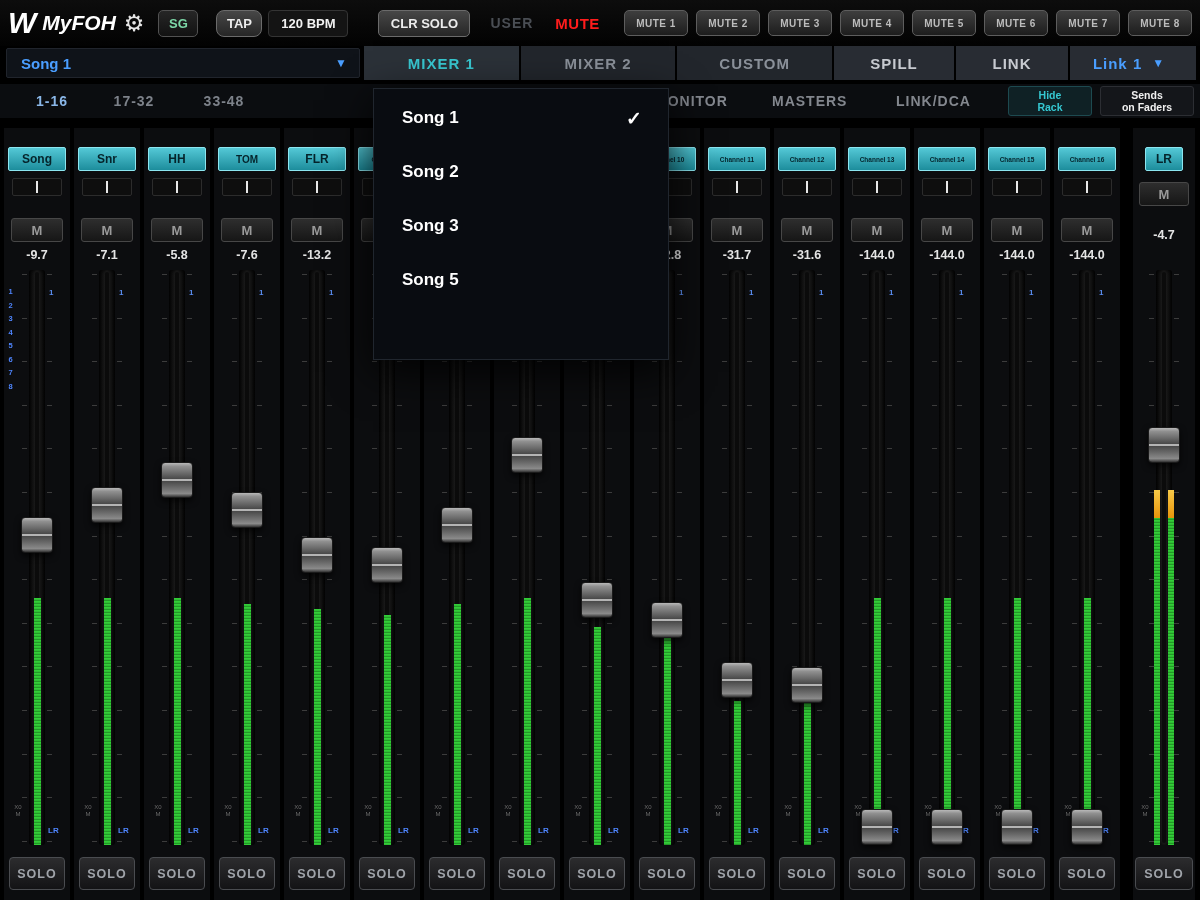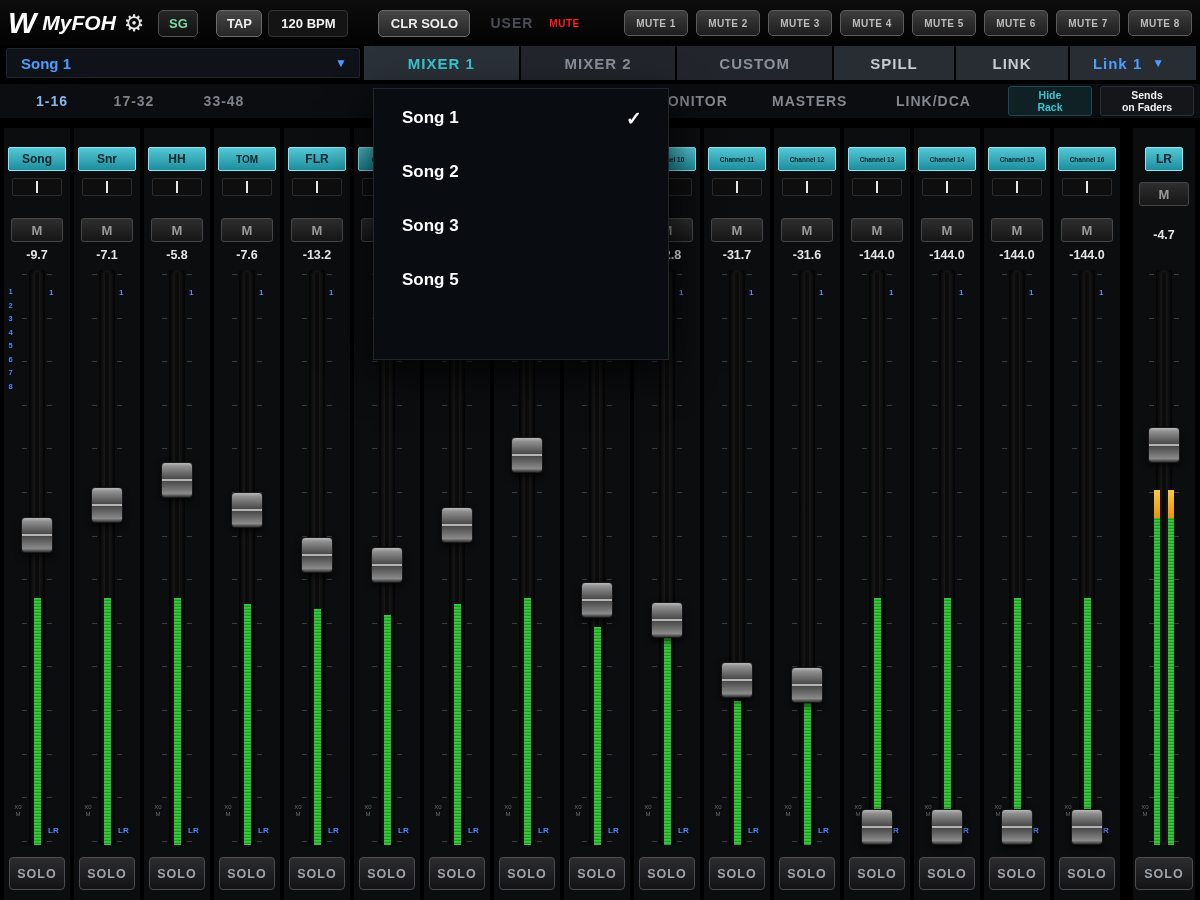--- a/index.html
+++ b/index.html
@@ -8,26 +8,26 @@
 
   
   #topbar { position:absolute; left:0; top:0; width:1200px; height:46px;
     background:linear-gradient(#0d0d0d,#020202); display:flex; align-items:center; padding:0 6px; }
   .logo { font-size:30px; font-weight:900; font-style:italic; color:#fff; letter-spacing:-2px; margin-left:2px; }
   .brand { font-size:21px; font-weight:900; font-style:italic; color:#fff; margin-left:8px; }
   .gear { font-size:23px; color:#e6e6e6; margin-left:8px; }
   .tbtn { display:flex; align-items:center; justify-content:center; height:27px; border-radius:5px;
     background:linear-gradient(#474747,#262626); border:1px solid #6b6b6b; color:#ececec; font-weight:bold; font-size:13px; }
   #sg-btn { width:40px; margin-left:14px; background:linear-gradient(#262626,#121212); border-color:#525252; color:#7dd8a8; }
-  #tap-btn { width:46px; margin-left:18px; }
+  #tap-btn { width:46px; margin-left:18px;border-radius:8px; }
   #bpm { width:80px; margin-left:6px; background:#141414; border:1px solid #343434; border-radius:4px; height:27px;
     display:flex; align-items:center; justify-content:center; color:#f2f2f2; font-weight:bold; font-size:13px; }
   #clr-solo { width:92px; margin-left:30px; }
   #user-lbl { color:#4a4e54; font-weight:bold; font-size:14px; margin-left:20px; letter-spacing:1px; }
-  #mute-lbl { color:#ff1c1c; font-weight:900; font-size:10px; margin-left:16px; letter-spacing:.5px; }
+  #mute-lbl { color:#ff1c1c; font-weight:900; font-size:15px; margin-left:22px; letter-spacing:.5px; }
   #mute-groups { margin-left:auto; display:flex; gap:8px; margin-right:2px; }
   .mg-btn { width:64px; height:26px; display:flex; align-items:center; justify-content:center;
     background:linear-gradient(#3e3e3e,#1d1d1d); border:1px solid #5d5d5d; border-radius:5px;
     color:#bcbcbc; font-weight:bold; font-size:10px; letter-spacing:.5px; }
 
   
   #row2 { position:absolute; left:0; top:46px; width:1200px; height:34px; background:#000; }
   #song-sel { position:absolute; left:6px; top:2px; width:354px; height:30px; background:#0f1319;
     border:1px solid #20242c; border-radius:2px; display:flex; align-items:center; }
   #song-sel .lab { color:#4a9eff; font-weight:bold; font-size:15px; margin-left:14px; }

